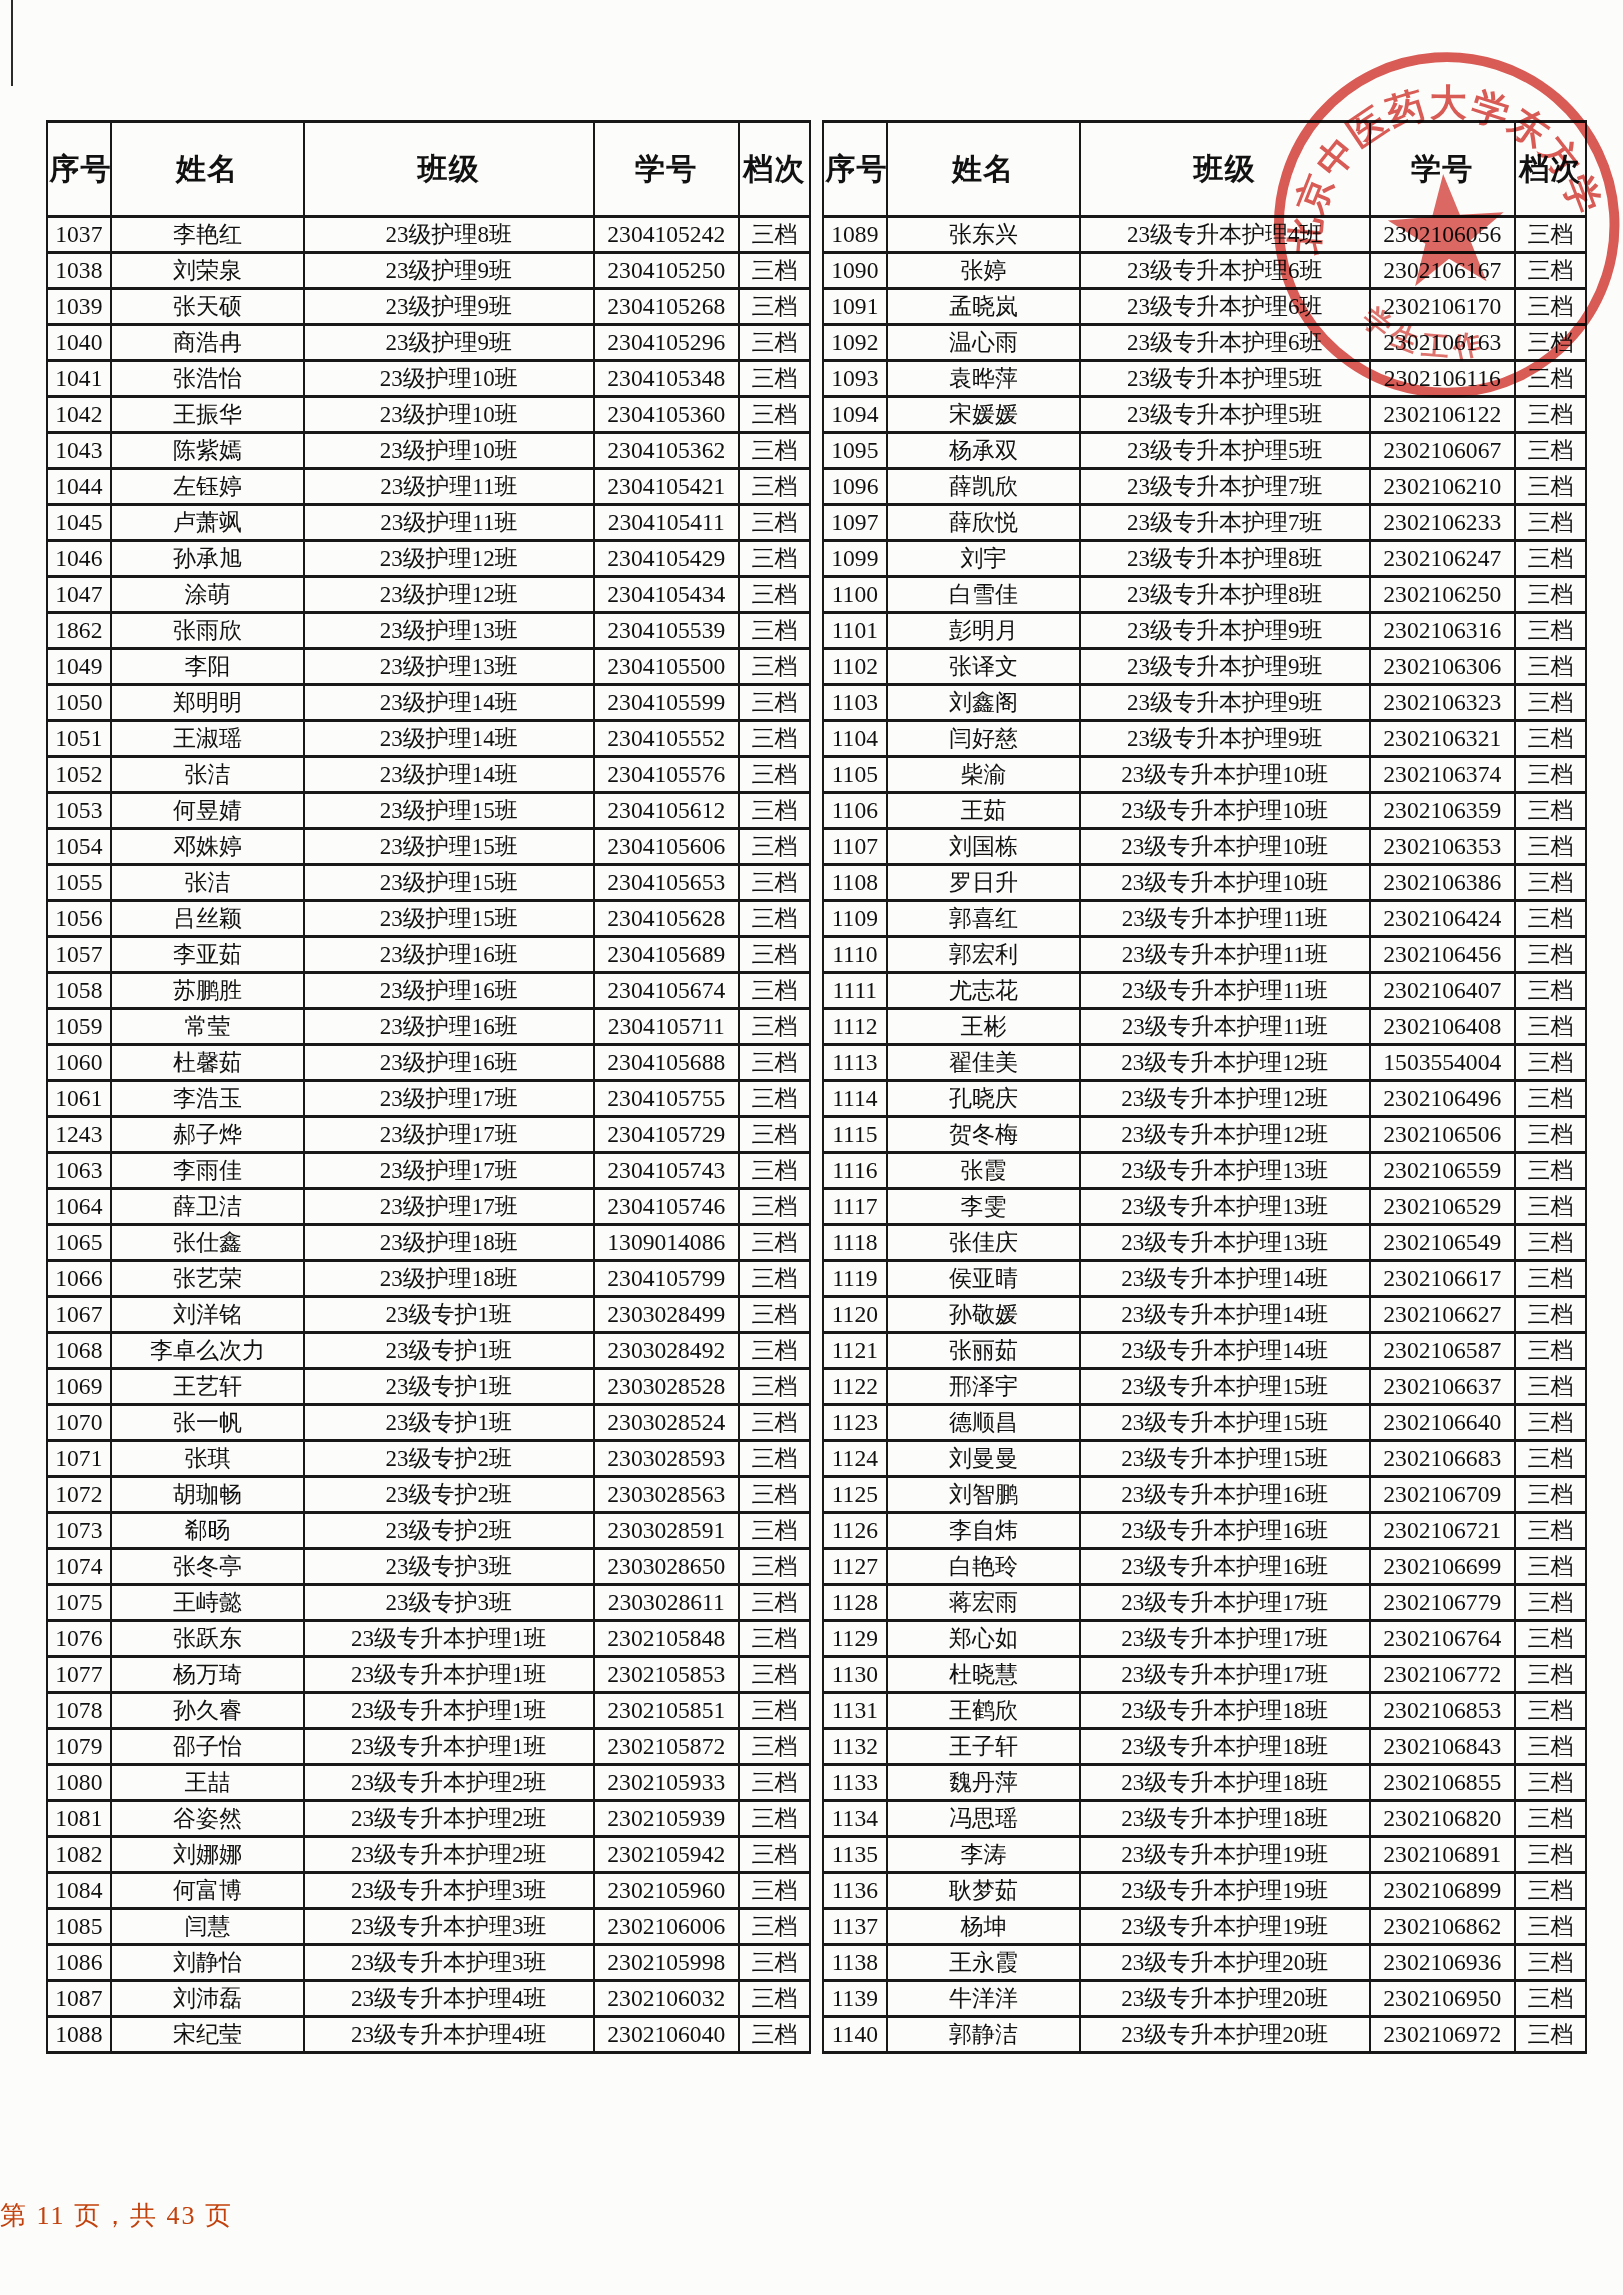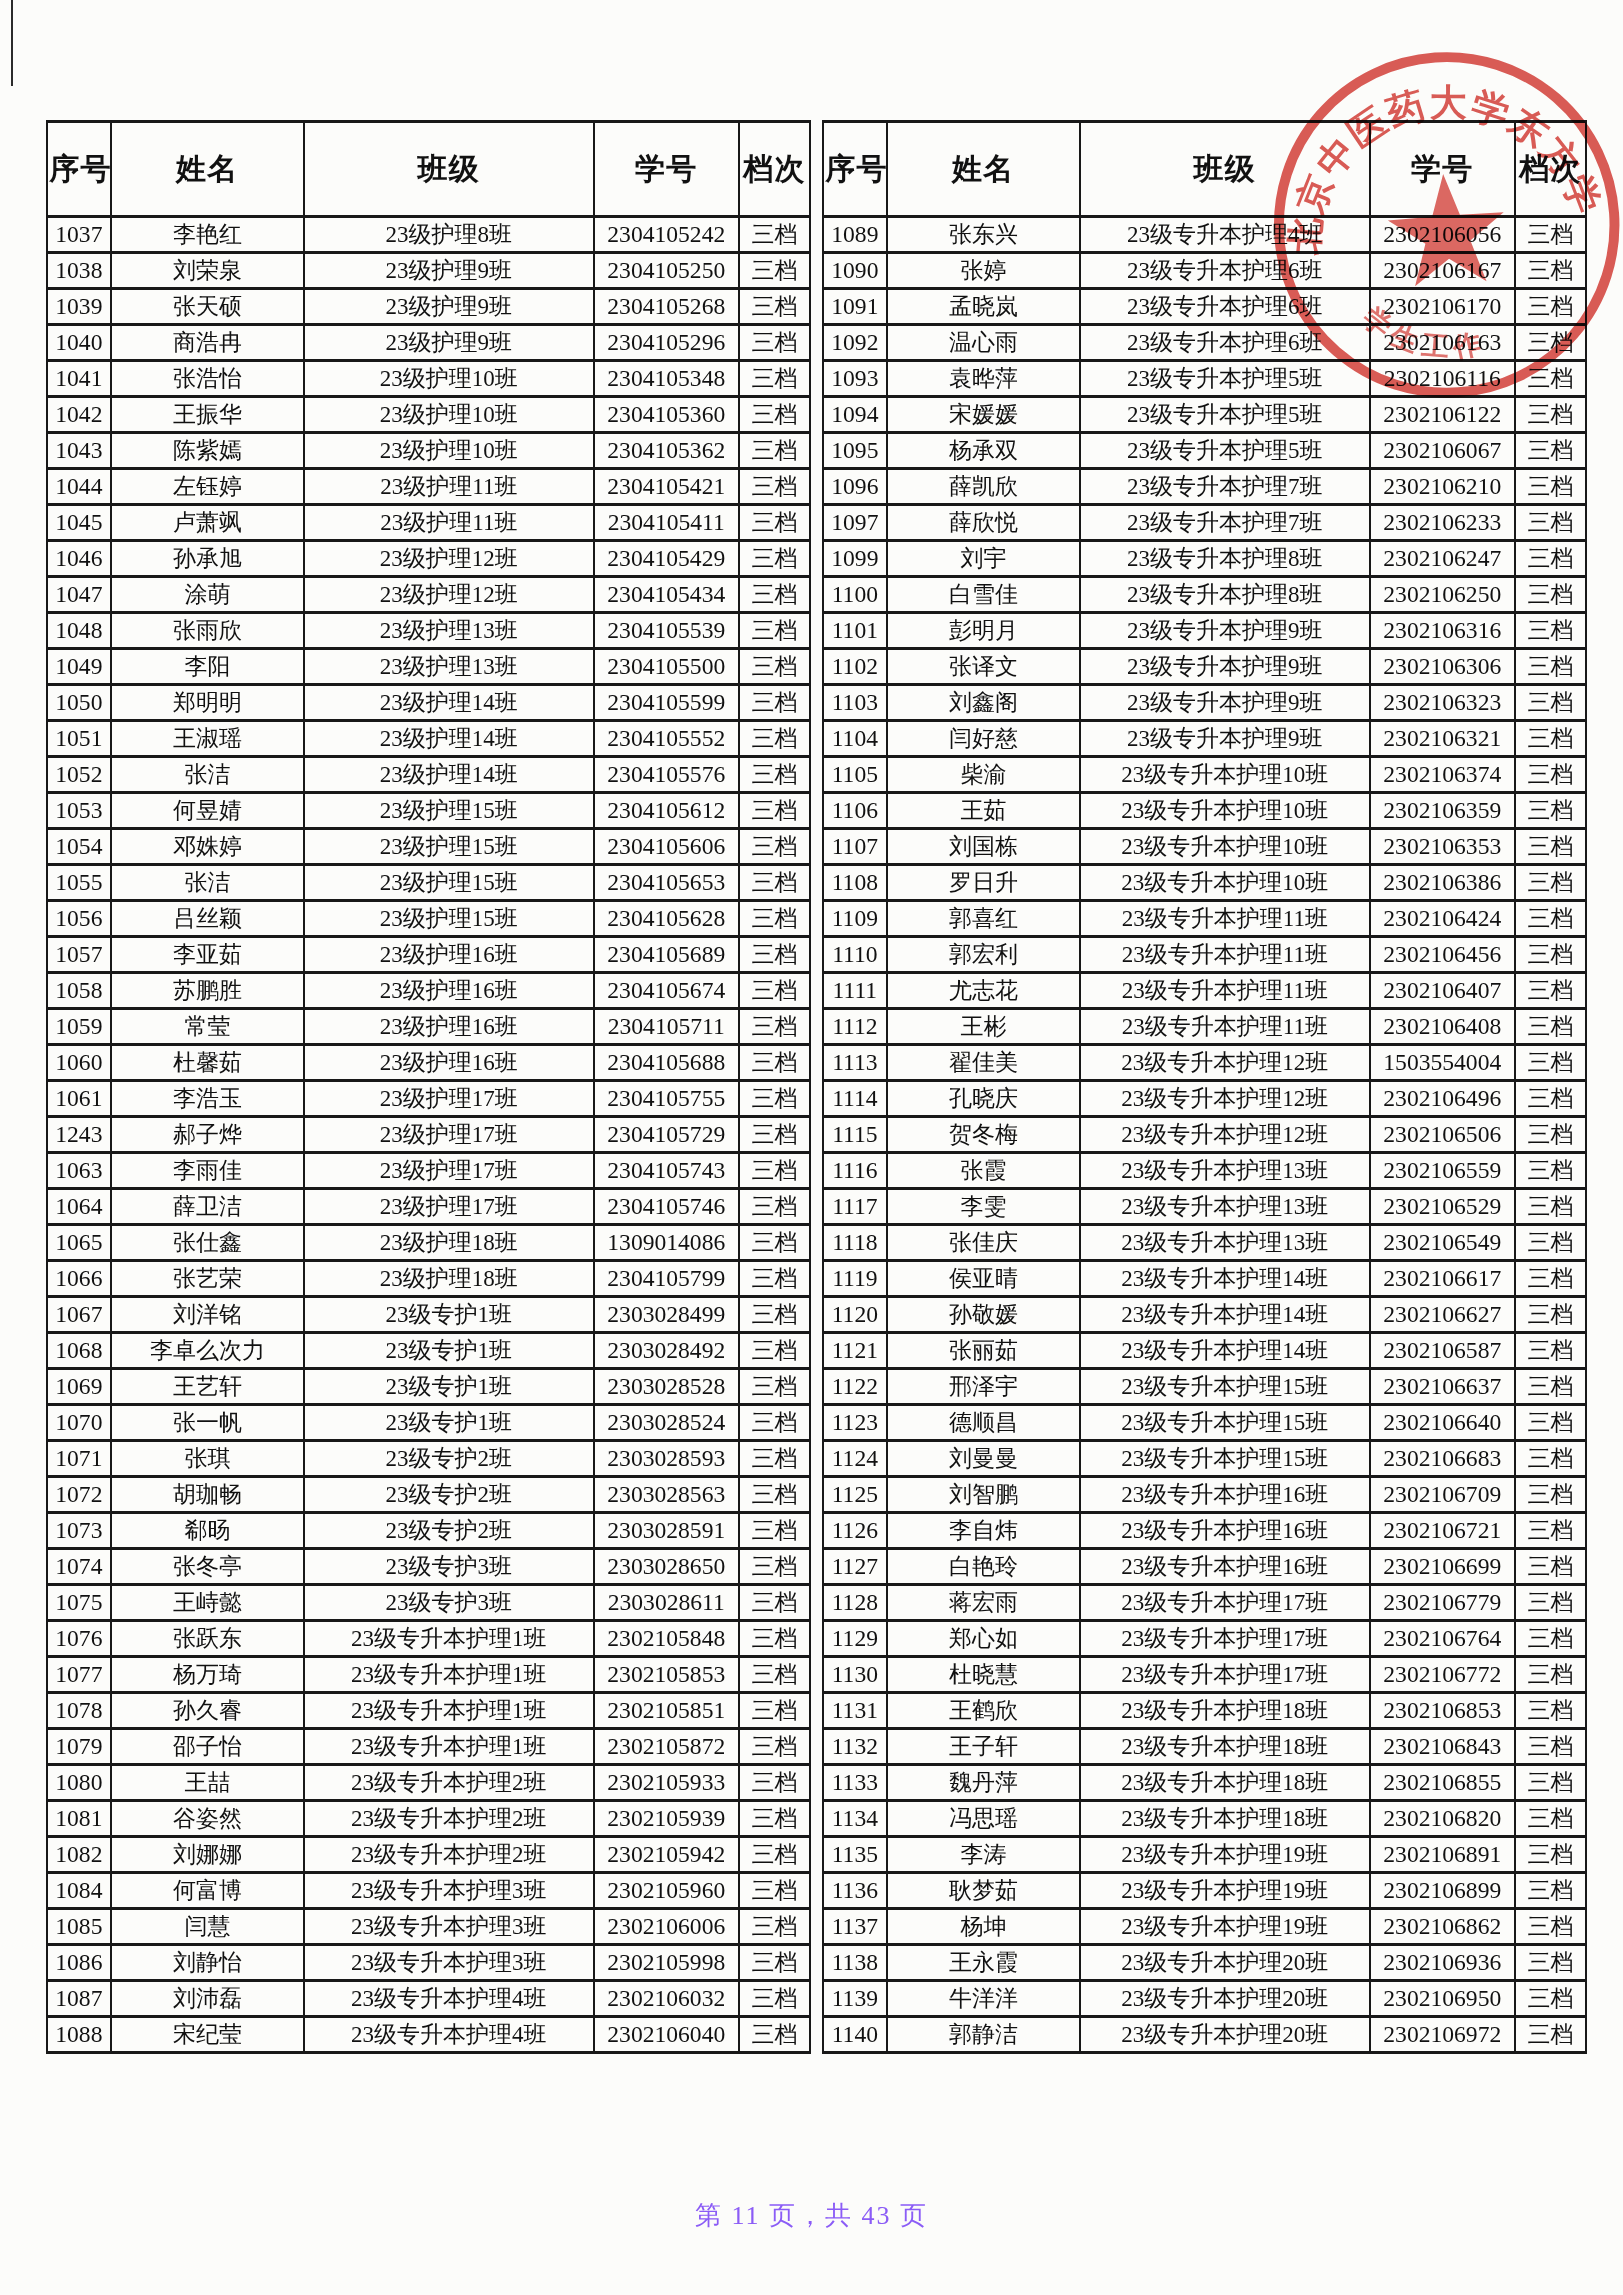--- a/index.html
+++ b/index.html
@@ -31,21 +31,21 @@
   .roster td{height:33px;font-size:23px;}
   .roster td.c0{font-size:23.6px;}
   .roster td.c3{font-size:23.6px;letter-spacing:0px;}
   .roster .c0{width:8%;}
   .roster .c1{width:25.5%;}
   .roster .c2{width:38.5%;}
   .roster .c3{width:19%;}
   .roster .c4{width:9%;}
   .footer{
     position:absolute;left:0;top:2198px;width:100%;
-    text-align:center;font-size:26px;letter-spacing:2px;color:#8b5cf6;
+    text-align:left;font-size:26px;letter-spacing:2px;color:#c2410c;
   }
   .stamp{
     position:absolute;left:1257px;top:26px;
     width:378px;height:378px;
     transform:rotate(-4deg);
     mix-blend-mode:multiply;
     opacity:.88;
     pointer-events:none;
   }
   .stamp text{font-family:"Liberation Sans","DejaVu Sans",sans-serif;font-weight:bold;}
@@ -142,21 +142,21 @@
           <td class="c4">三档</td>
         </tr>
         <tr>
           <td class="c0">1047</td>
           <td class="c1">涂萌</td>
           <td class="c2">23级护理12班</td>
           <td class="c3">2304105434</td>
           <td class="c4">三档</td>
         </tr>
         <tr>
-          <td class="c0">1048</td>
+          <td class="c0">1862</td>
           <td class="c1">张雨欣</td>
           <td class="c2">23级护理13班</td>
           <td class="c3">2304105539</td>
           <td class="c4">三档</td>
         </tr>
         <tr>
           <td class="c0">1049</td>
           <td class="c1">李阳</td>
           <td class="c2">23级护理13班</td>
           <td class="c3">2304105500</td>

